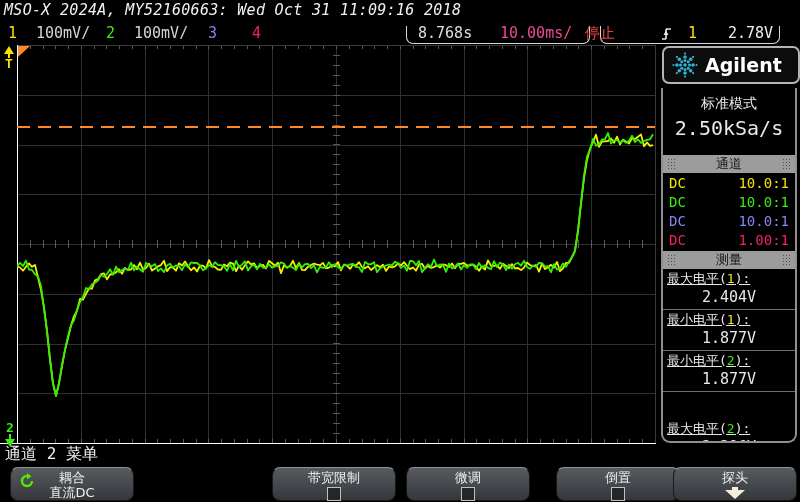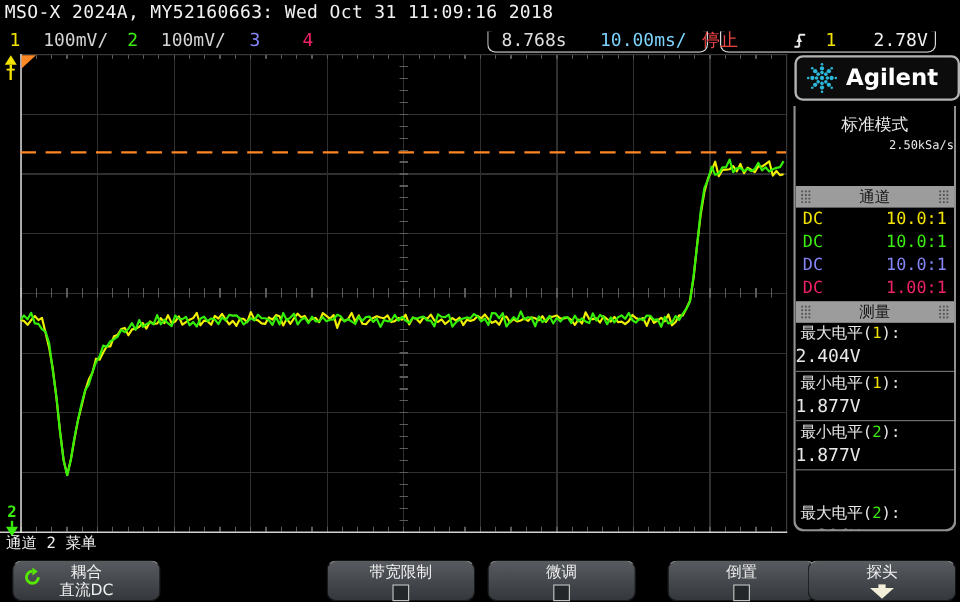--- a/index.html
+++ b/index.html
@@ -1,21 +1,21 @@
 <!DOCTYPE html>
 <html><head>
 <meta charset="utf-8">
 <style>
   html,body{margin:0;padding:0;background:#000;}
   body{width:800px;height:502px;position:relative;overflow:hidden;
        font-family:"DejaVu Sans Mono","Liberation Mono",monospace;color:#e8e8e8;}
   .abs{position:absolute;}
 
   
-  #title-bar{left:4px;top:1px;font-size:15px;color:#f2f2f2;letter-spacing:.3px;}
+  #title-bar{left:4px;top:1px;font-size:15px;color:#f2f2f2;letter-spacing:.3px;font-style:italic;}
   .r2{top:22px;height:22px;line-height:22px;font-size:15px;}
   .ul-box{top:26px;height:17px;border:1px solid #d9d9d9;border-top:none;
           border-radius:0 0 7px 7px;}
 
   
   #plot-grid{left:17px;top:45px;width:639px;height:399px;
     background-image:
       repeating-linear-gradient(90deg,#303030 0 1px,transparent 1px 63.8px),
       repeating-linear-gradient(0deg,#303030 0 1px,transparent 1px 49.75px);}
   .tickstrip-h{left:17px;width:639px;background-image:
@@ -52,31 +52,31 @@
   #panel{position:absolute;left:0;top:43px;width:132px;height:353px;background:#000;
       border:2px solid #909090;border-top:none;border-radius:0 0 9px 9px;overflow:hidden;}
   .sec-h{height:18px;background:#9c9c9c;color:#141414;display:flex;align-items:center;
       justify-content:center;font-size:13px;position:relative;
       font-family:"DejaVu Sans","Liberation Sans",sans-serif;}
   .grip{position:absolute;top:3px;width:9px;height:12px;
       background-image:radial-gradient(circle,#4f4f4f 36%,transparent 46%);background-size:3px 3px;}
   .grip.l{left:4px}.grip.r{right:4px}
   #acq-block{height:60px;text-align:center;}
   #acq-mode{font-size:14px;margin-top:7px;}
-  #acq-rate{font-size:10px;margin-top:3px;text-align:right;}
+  #acq-rate{font-size:20px;margin-top:3px;}
   .ch-row{height:19px;line-height:19px;display:flex;justify-content:space-between;
       padding:0 6px;font-size:14px;}
   #ch-block{height:77px;padding-top:1px;}
   .meas{border-bottom:1px solid #6e6e6e;height:40px;}
   .meas:last-child{border-bottom:none;margin-top:27px;}
-  .meas-label{font-size:13px;padding-left:4px;line-height:19px;white-space:nowrap;}
-  .meas-val{font-size:15px;text-align:left;padding-right:0;line-height:19px;}
-
-  
-  #menu-title{left:5px;top:444px;font-size:13px;color:#f0f0f0;}
+  .meas-label{font-size:13px;padding-left:4px;line-height:19px;white-space:nowrap;text-decoration:underline;}
+  .meas-val{font-size:15px;text-align:center;padding-right:0;line-height:19px;}
+
+  
+  #menu-title{left:5px;top:444px;font-size:16px;color:#f0f0f0;}
   .skey{position:absolute;top:467px;height:34px;width:124px;
       background:linear-gradient(#575b5f,#34383c);
       border:1px solid #17181a;border-top:1px solid #8f9396;border-radius:8px;
       color:#efefef;font-size:13px;text-align:center;box-sizing:border-box;
       font-family:"DejaVu Sans","Liberation Sans",sans-serif;}
   .skey .l1{margin-top:2px;line-height:15px;}
   .skey .l2{line-height:15px;}
   .chk{width:12px;height:12px;border:1px solid #c0c0c0;background:#24272a;margin:2px auto 0;}
   .probe-arrow{width:0;height:0;border-left:10px solid transparent;border-right:10px solid transparent;
       border-top:9px solid #f2eed8;margin:0 auto;}
@@ -92,21 +92,21 @@
 <div class="abs r2" style="left:36px;color:#d4d4d4">100mV/</div>
 <div class="abs r2" style="left: 106px; color: rgb(60, 238, 14);">2</div>
 <div class="abs r2" style="left:134px;color:#d4d4d4">100mV/</div>
 <div class="abs r2" style="left: 208px; color: rgb(133, 133, 245);">3</div>
 <div class="abs r2" style="left: 252px; color: rgb(239, 33, 104);">4</div>
 
 <div class="abs ul-box" style="left:406px;width:182px"></div>
 <div class="abs ul-box" style="left:600px;width:178px"></div>
 
 <div class="abs r2" style="left:418px;color:#dedede">8.768s</div>
-<div class="abs r2" style="left:500px;color:#7dd3fc">10.00ms/</div>
+<div class="abs r2" style="left:500px;color:#ec4899">10.00ms/</div>
 <div class="abs r2" style="left:585px;color:#ef4444">停止</div>
 <div class="abs" style="left:660px;top:26px">
   <svg width="13" height="16" viewBox="0 0 13 16">
     <path d="M2,13 H6 M6,13 V3 M6,3 H11" stroke="#e8e8e8" stroke-width="1.6" fill="none"></path>
     <polygon points="3.5,9 8.5,9 6,4.5" fill="#e8e8e8"></polygon>
   </svg>
 </div>
 <div class="abs r2" style="left: 688px; color: rgb(243, 227, 0);">1</div>
 <div class="abs r2" style="left:728px;color:#efefef">2.78V</div>
 

